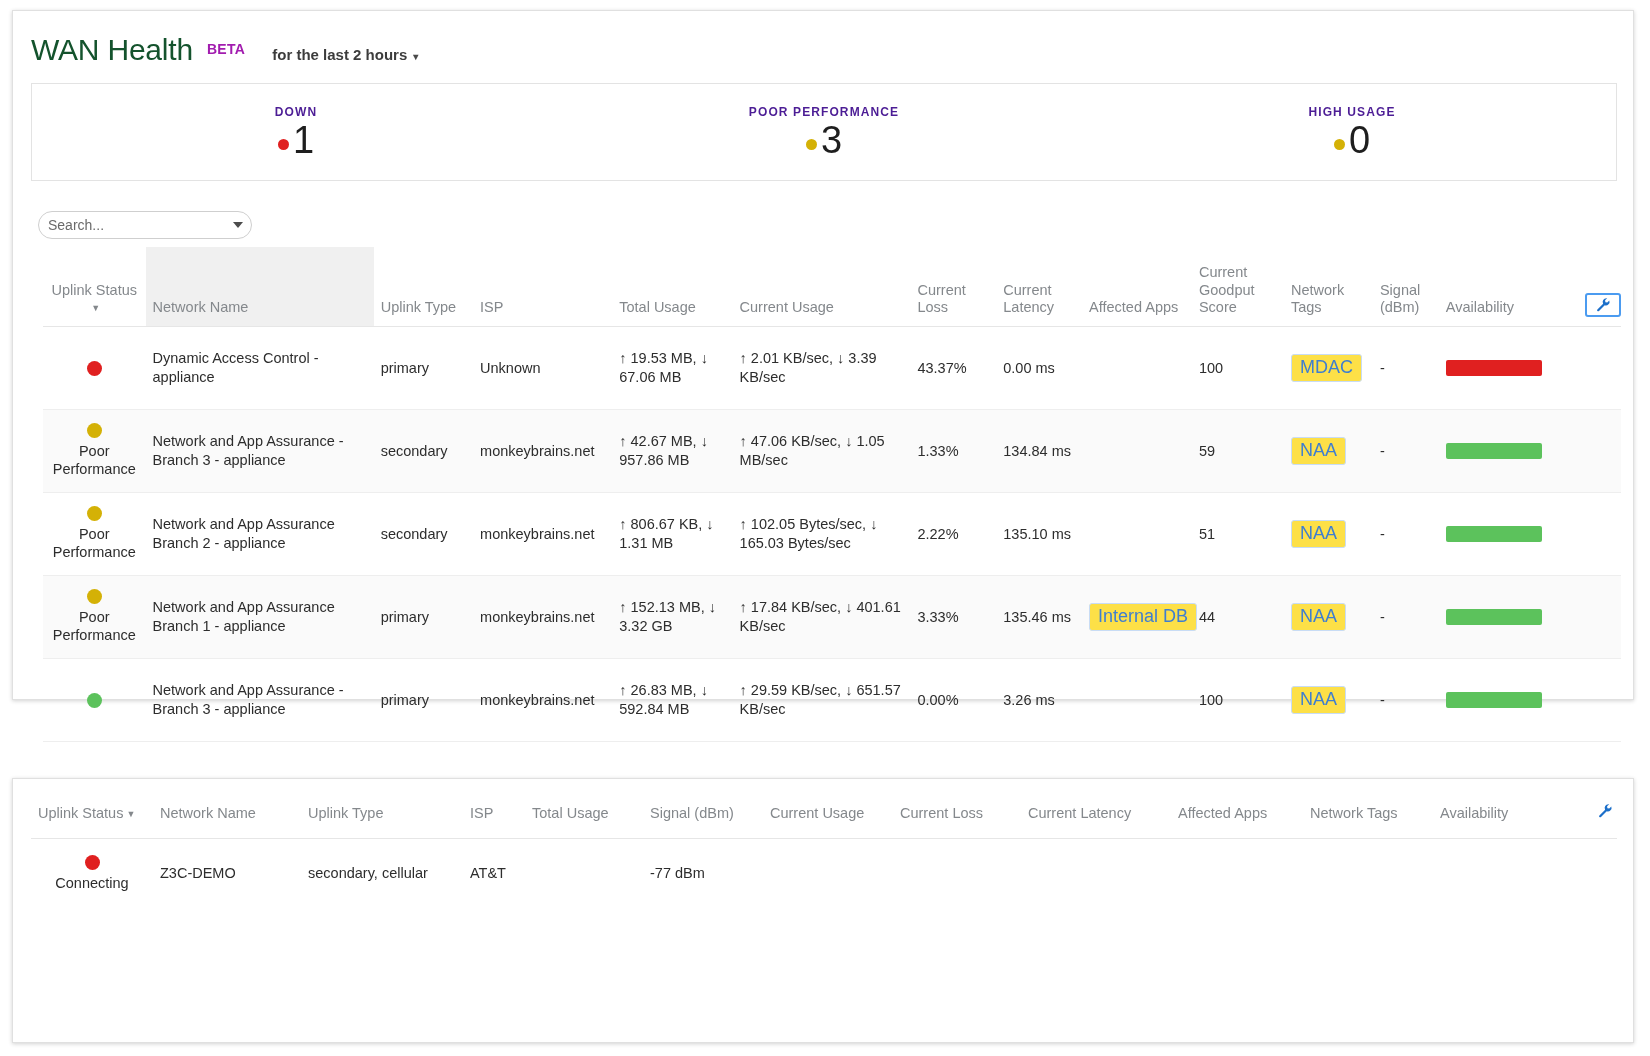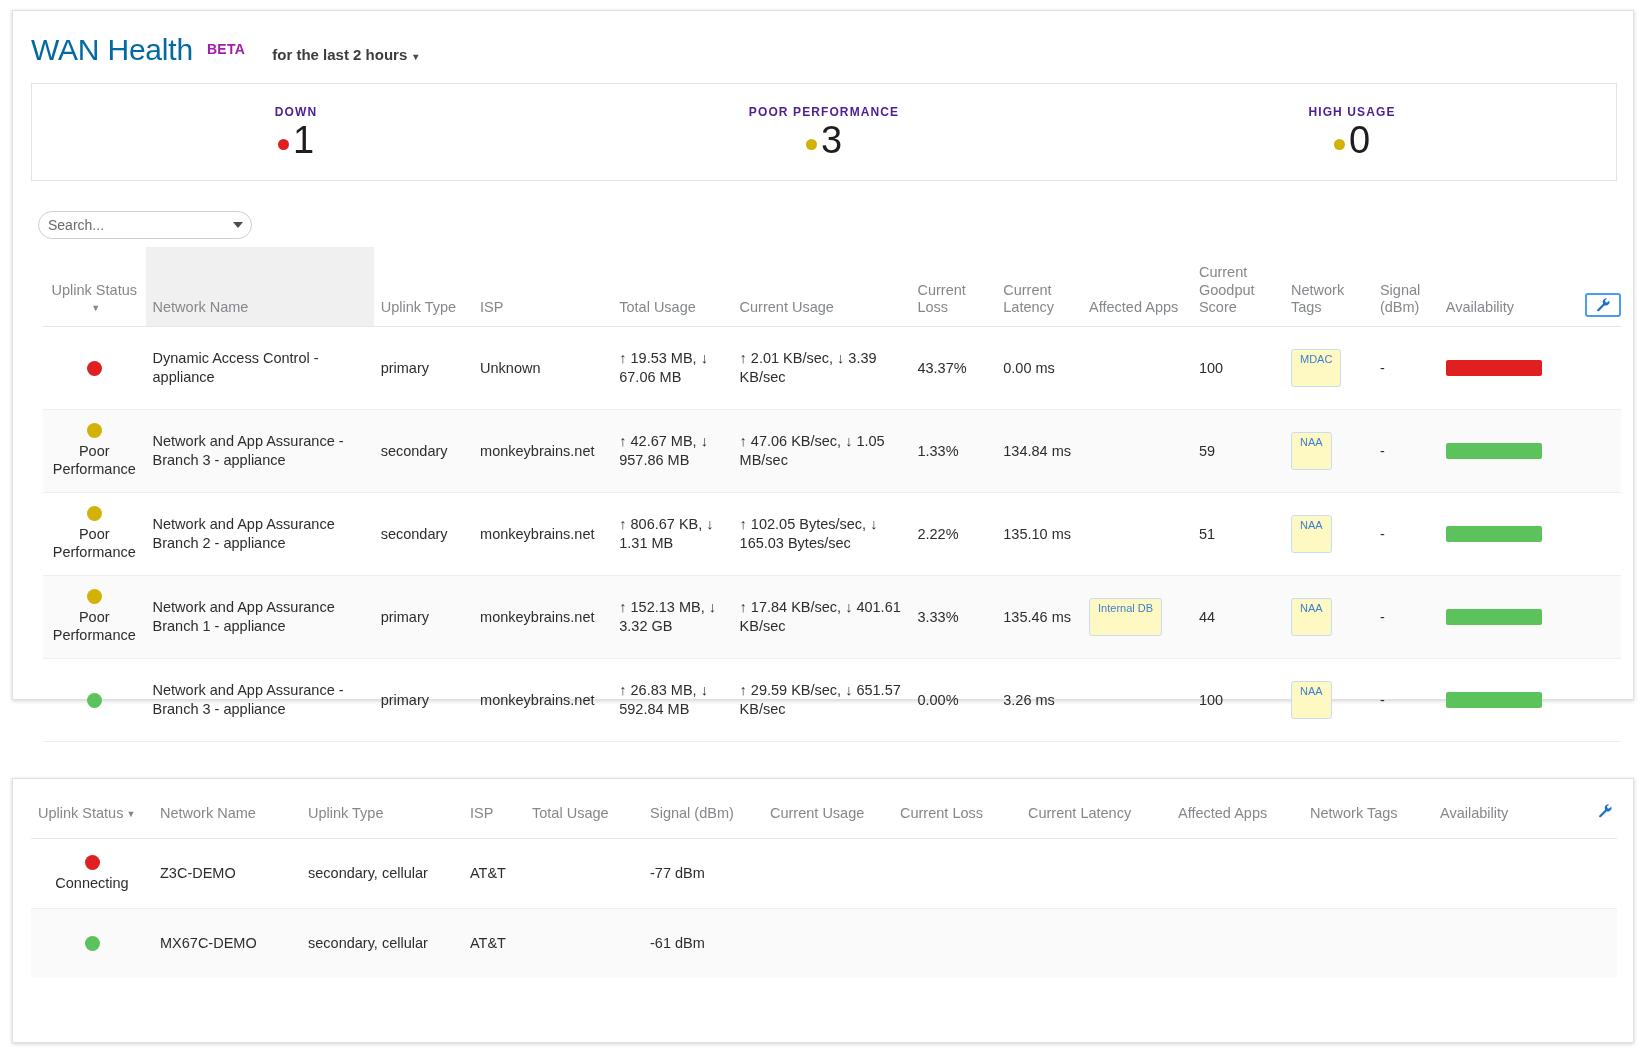--- a/index.html
+++ b/index.html
@@ -36,21 +36,21 @@
 
   
   .title-row {
     position: absolute;
     left: 18px; top: 22px;
     display: flex;
     align-items: baseline;
   }
   .page-title {
     font-size: 30px;
-    color: #0369a1;
+    color: #14532d;
     font-weight: 400;
     letter-spacing: -0.2px;
   }
   .beta-badge {
     margin-left: 14px;
     font-size: 14px;
     font-weight: bold;
     color: #a21caf;
     letter-spacing: 0.3px;
     position: relative;
@@ -201,25 +201,25 @@
     font-size: 14.5px;
     color: #2d2d2d;
     line-height: 1.22;
     text-align: center;
   }
 
   
   .chip {
     display: inline-block;
     border: 1px solid #c8dcf5;
-    background: #fef9c3;
+    background: #fde047;
     color: #3f7ed0;
     border-radius: 3px;
-    font-size: 11px;
-    padding: 3px 8px 20px 8px;
+    font-size: 18px;
+    padding: 3px 8px 4px 8px;
     line-height: 1.1;
     white-space: nowrap;
   }
 
   
   .avail-bar {
     height: 16px;
     width: 96px;
     border-radius: 2px;
   }
@@ -528,35 +528,18 @@
               <td class="nowrap"></td>
               <td class="nowrap">-77 dBm</td>
               <td class="nowrap"></td>
               <td class="nowrap"></td>
               <td class="nowrap"></td>
               <td class="nowrap"></td>
               <td class="nowrap"></td>
               <td class="nowrap"></td>
               <td class="nowrap"></td>
             </tr>
-            <tr class="alt">
-              <td class="status-cell">
-                <span class="status-dot" style="background: rgb(92, 194, 92);"></span>
-              </td>
-              <td class="nowrap">MX67C-DEMO</td>
-              <td class="nowrap">secondary, cellular</td>
-              <td class="nowrap">AT&amp;T</td>
-              <td class="nowrap"></td>
-              <td class="nowrap">-61 dBm</td>
-              <td class="nowrap"></td>
-              <td class="nowrap"></td>
-              <td class="nowrap"></td>
-              <td class="nowrap"></td>
-              <td class="nowrap"></td>
-              <td class="nowrap"></td>
-              <td class="nowrap"></td>
-            </tr>
           </tbody>
       </table>
     </div>
   </div>
 
 </div>
 
 </body></html>

